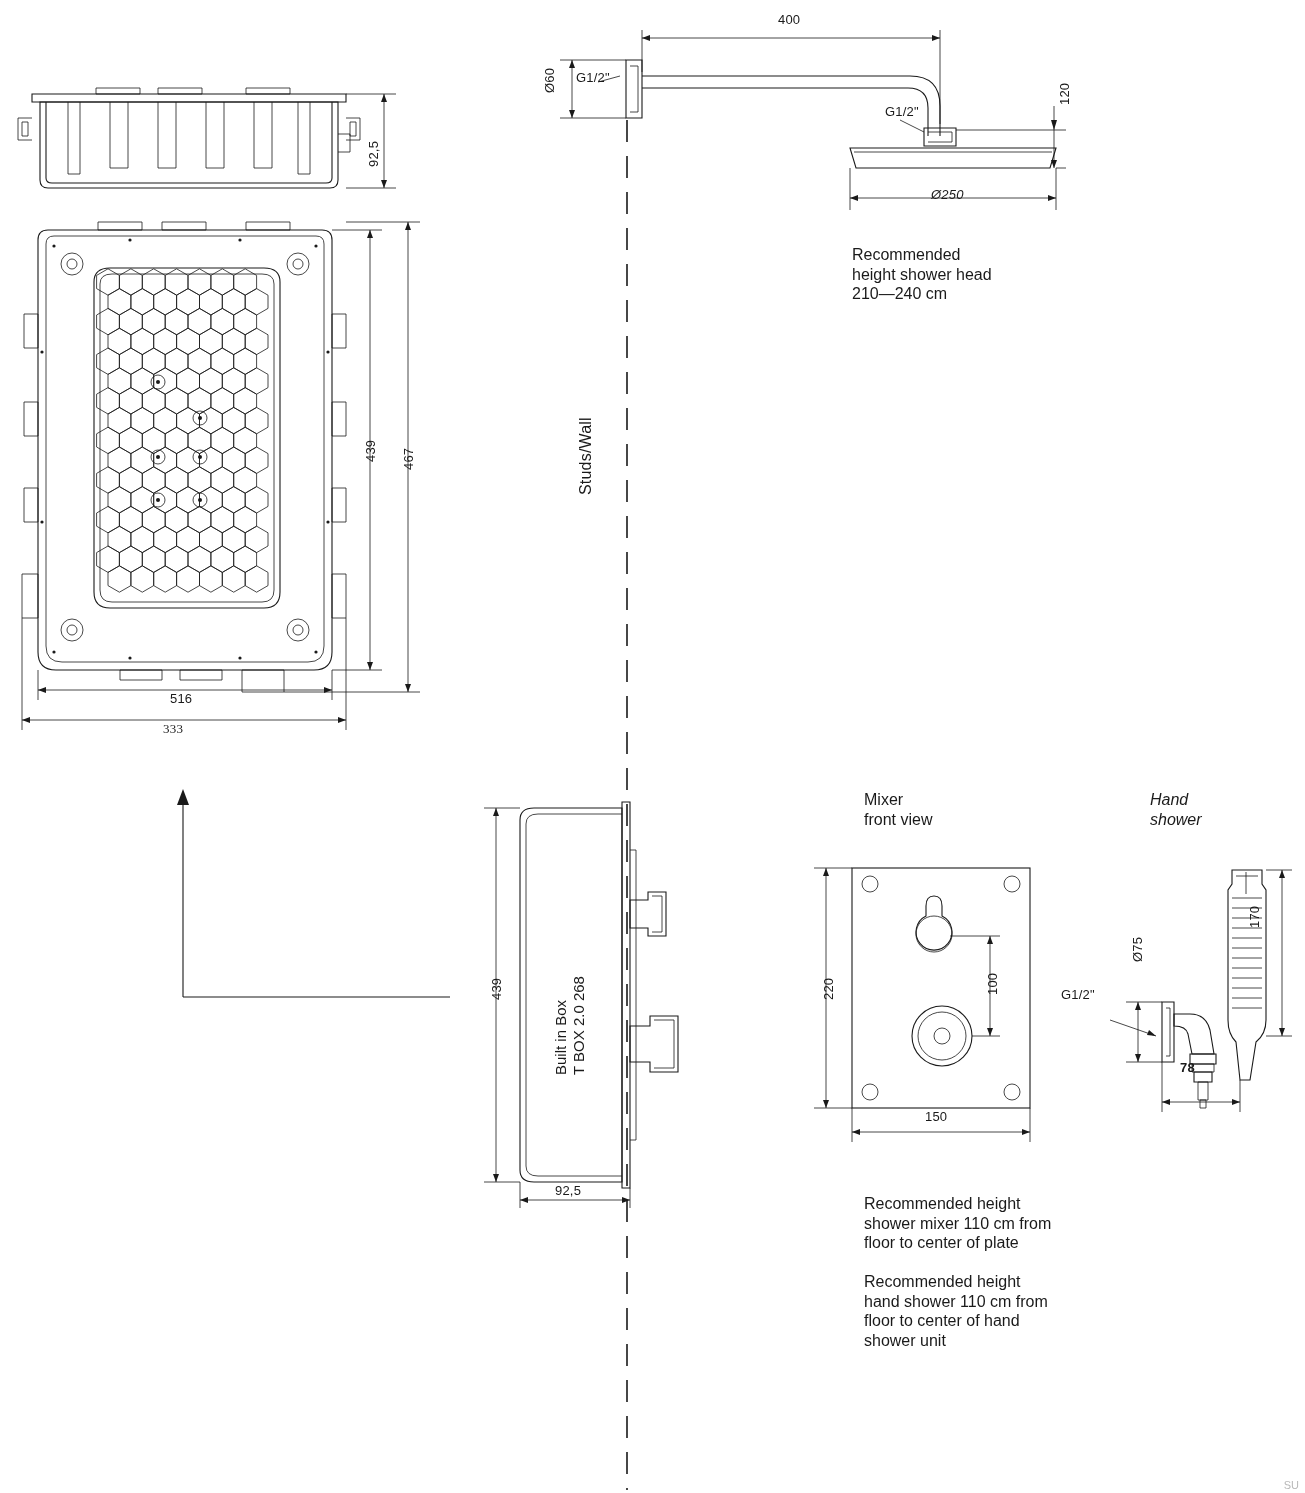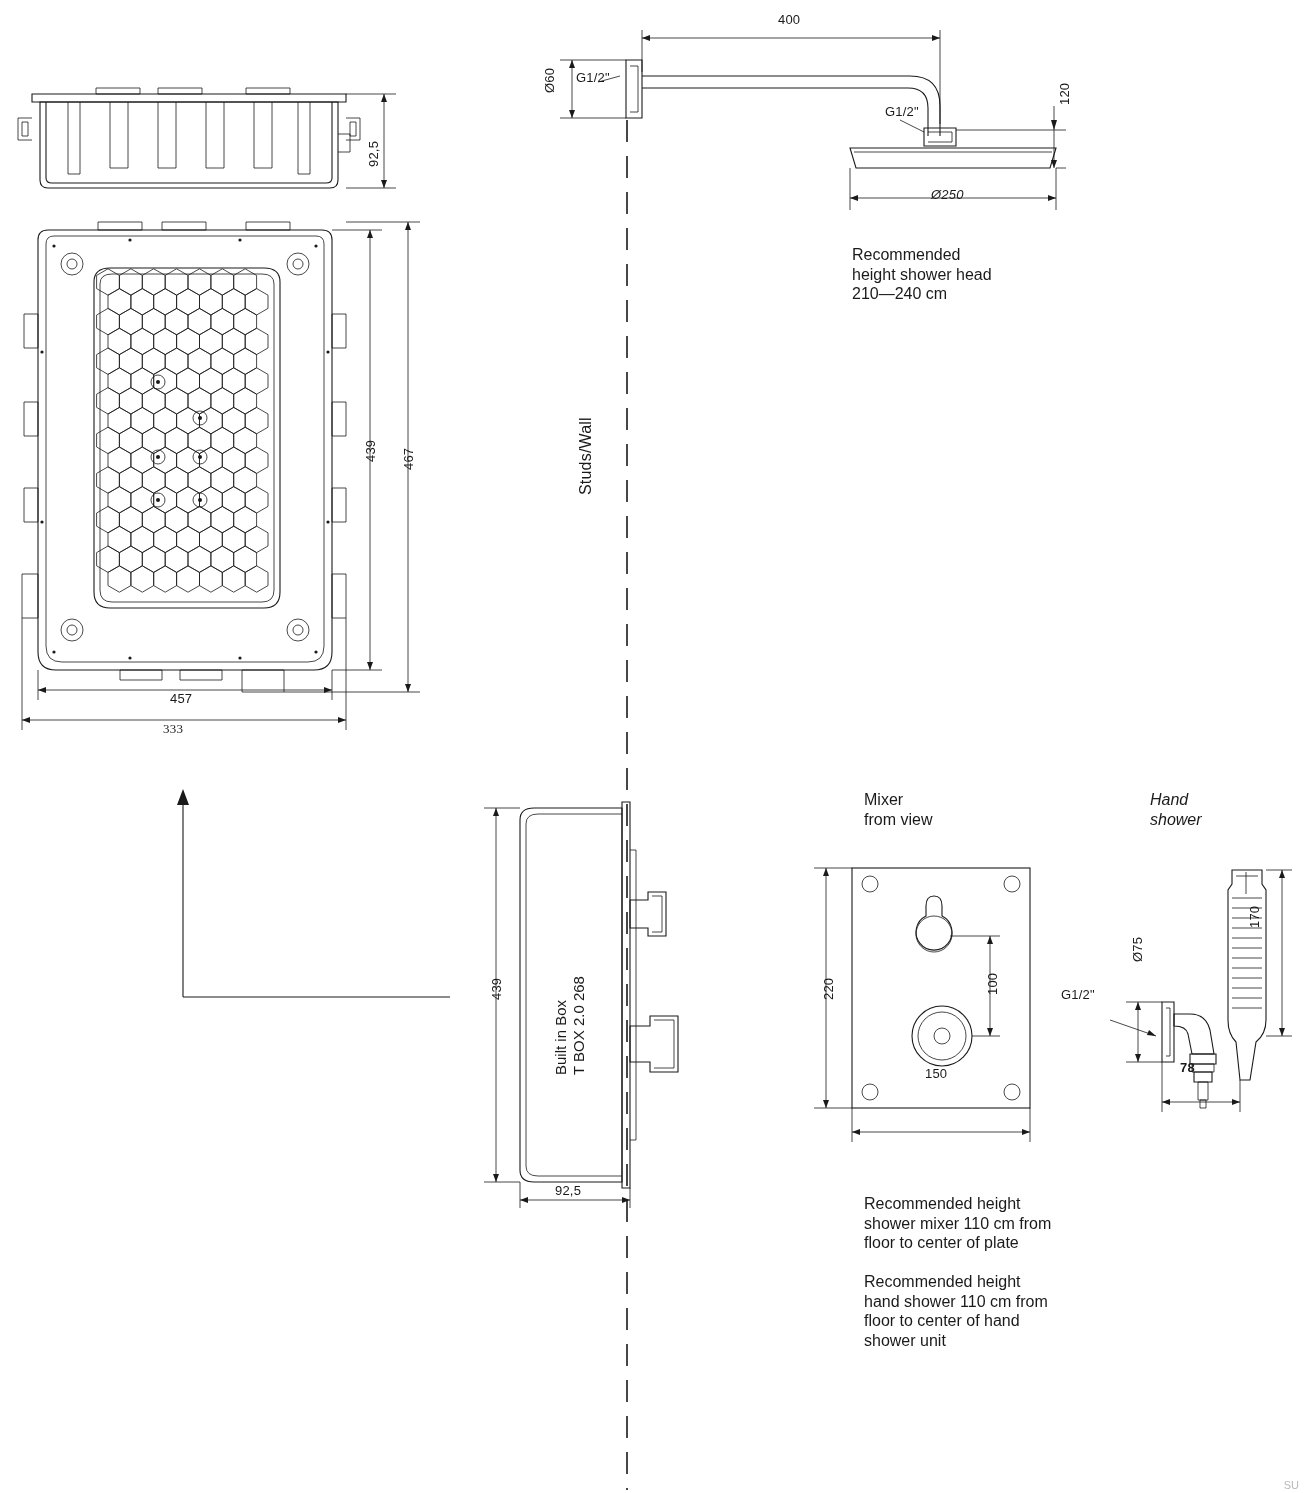--- a/index.html
+++ b/index.html
@@ -257,21 +257,21 @@
     <path class="fillb" d="M322,468 l-8,-3 l0,6 Z"></path>
 
     <path class="st-dim" d="M12,396 L12,508 M336,396 L336,508"></path>
     <path class="st-dim" d="M12,498 L336,498"></path>
     <path class="fillb" d="M12,498 l8,-3 l0,6 Z"></path>
     <path class="fillb" d="M336,498 l-8,-3 l0,6 Z"></path>
   </svg>
 </div>
 <div class="abs lbl rot90" style="left:364px;top:462px;">439</div>
 <div class="abs lbl rot90" style="left:402px;top:470px;">467</div>
-<div class="abs lbl" style="left:170px;top:692px;">457</div>
+<div class="abs lbl" style="left:170px;top:692px;">516</div>
 <div class="abs lbl" style="left:163px;top:722px;font-family:Liberation Serif, serif;">333</div>
 
 <div class="abs" style="left:520px;top:20px;">
   <svg width="560" height="210" viewBox="0 0 560 210">
 
     <path class="st" d="M106,40 L122,40 L122,98 L106,98 Z"></path>
     <path class="st-thin" d="M110,46 L118,46 L118,92 L110,92"></path>
 
     <path class="st" d="M122,56 L390,56 Q420,56 420,86 L420,116"></path>
     <path class="st" d="M122,68 L388,68 Q408,68 408,88 L408,116"></path>
@@ -342,21 +342,21 @@
     <path class="fillb" d="M50,410 l8,-3 l0,6 Z"></path>
     <path class="fillb" d="M160,410 l-8,-3 l0,6 Z"></path>
   </svg>
 </div>
 <div class="abs lbl rot90" style="left:490px;top:1000px;">439</div>
 <div class="abs lbl" style="left:555px;top:1184px;">92,5</div>
 <div class="abs txt-block rot90" style="left:552px;top:1075px;font-size:15px;">Built in Box
 T BOX 2.0 268</div>
 
 <div class="abs txt-block" style="left:864px;top:790px;">Mixer
-from view</div>
+front view</div>
 <div class="abs" style="left:790px;top:850px;">
   <svg width="290" height="300" viewBox="0 0 290 300">
 
     <rect class="st" x="62" y="18" width="178" height="240"></rect>
 
     <circle class="st-thin" cx="80" cy="34" r="8"></circle>
     <circle class="st-thin" cx="222" cy="34" r="8"></circle>
     <circle class="st-thin" cx="80" cy="242" r="8"></circle>
     <circle class="st-thin" cx="222" cy="242" r="8"></circle>
 
@@ -378,21 +378,21 @@
     <path class="fillb" d="M200,186 l-3,-8 l6,0 Z"></path>
 
     <path class="st-dim" d="M62,258 L62,292 M240,258 L240,292"></path>
     <path class="st-dim" d="M62,282 L240,282"></path>
     <path class="fillb" d="M62,282 l8,-3 l0,6 Z"></path>
     <path class="fillb" d="M240,282 l-8,-3 l0,6 Z"></path>
   </svg>
 </div>
 <div class="abs lbl rot90" style="left:822px;top:1000px;">220</div>
 <div class="abs lbl rot90" style="left:986px;top:995px;">100</div>
-<div class="abs lbl" style="left:925px;top:1067px;">150</div>
+<div class="abs lbl" style="left:925px;top:1110px;">150</div>
 
 <div class="abs txt-block" style="left:1150px;top:790px;font-style:italic;">Hand
 shower</div>
 <div class="abs" style="left:1040px;top:850px;">
   <svg width="260" height="290" viewBox="0 0 260 290">
 
     <path class="st" d="M122,152 L134,152 L134,212 L122,212 Z"></path>
     <path class="st-thin" d="M126,158 L130,158 L130,206 L126,206"></path>
 
     <path class="st" d="M134,164 L150,164 Q166,164 170,180 L174,204 L152,204 L148,184 Q146,176 134,176 Z"></path>

